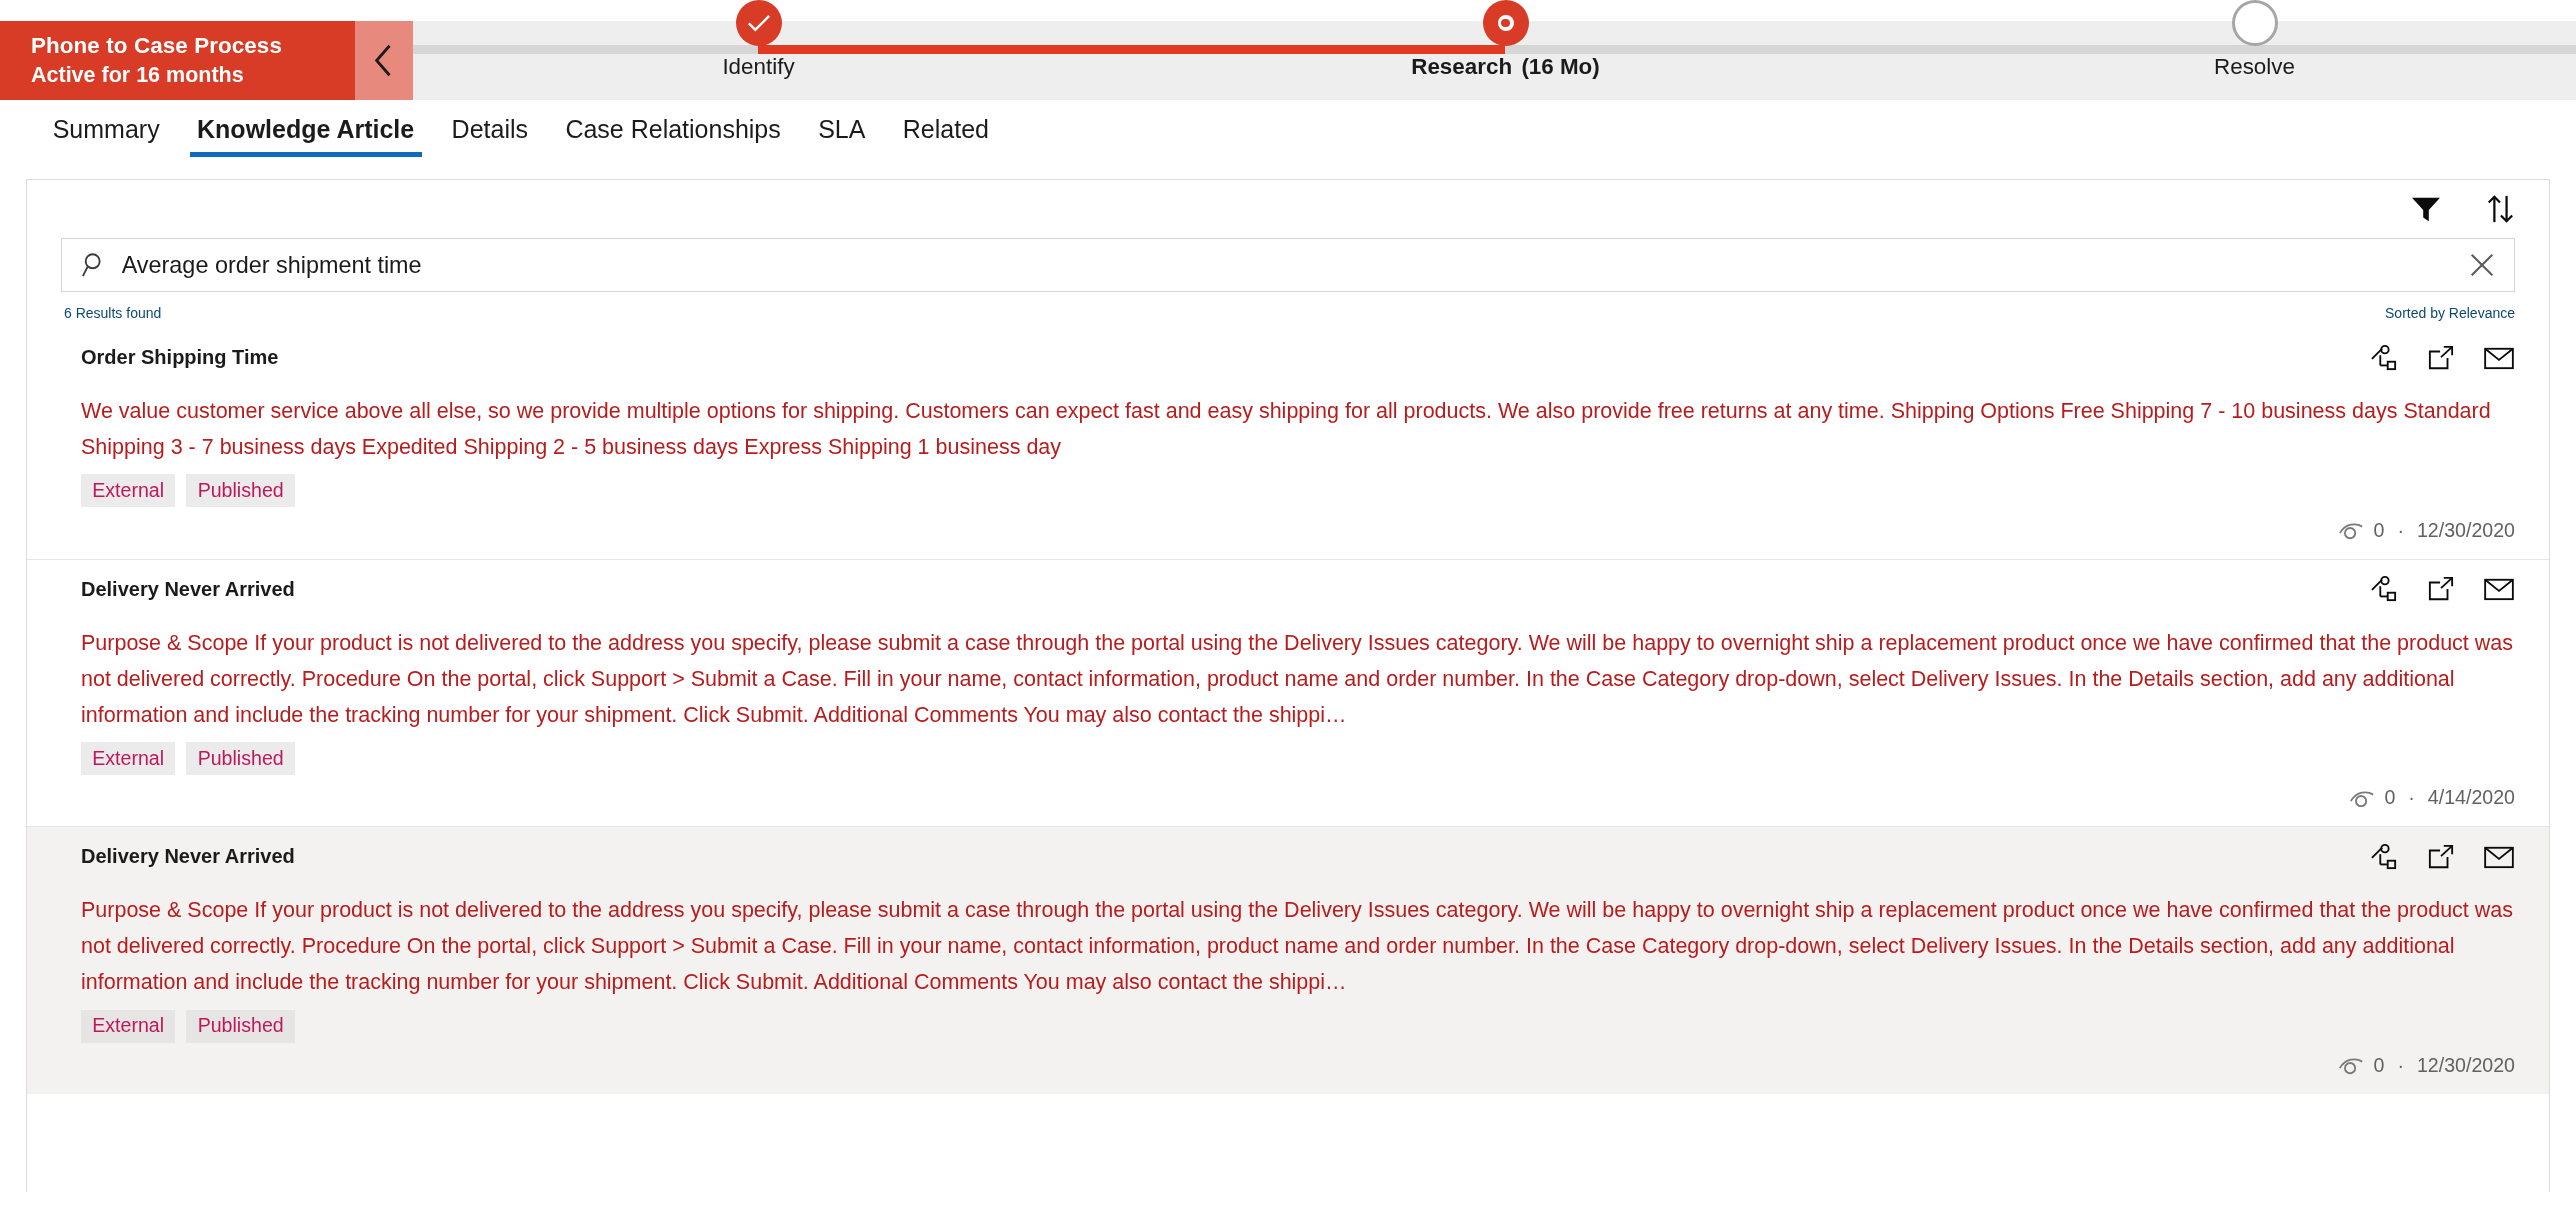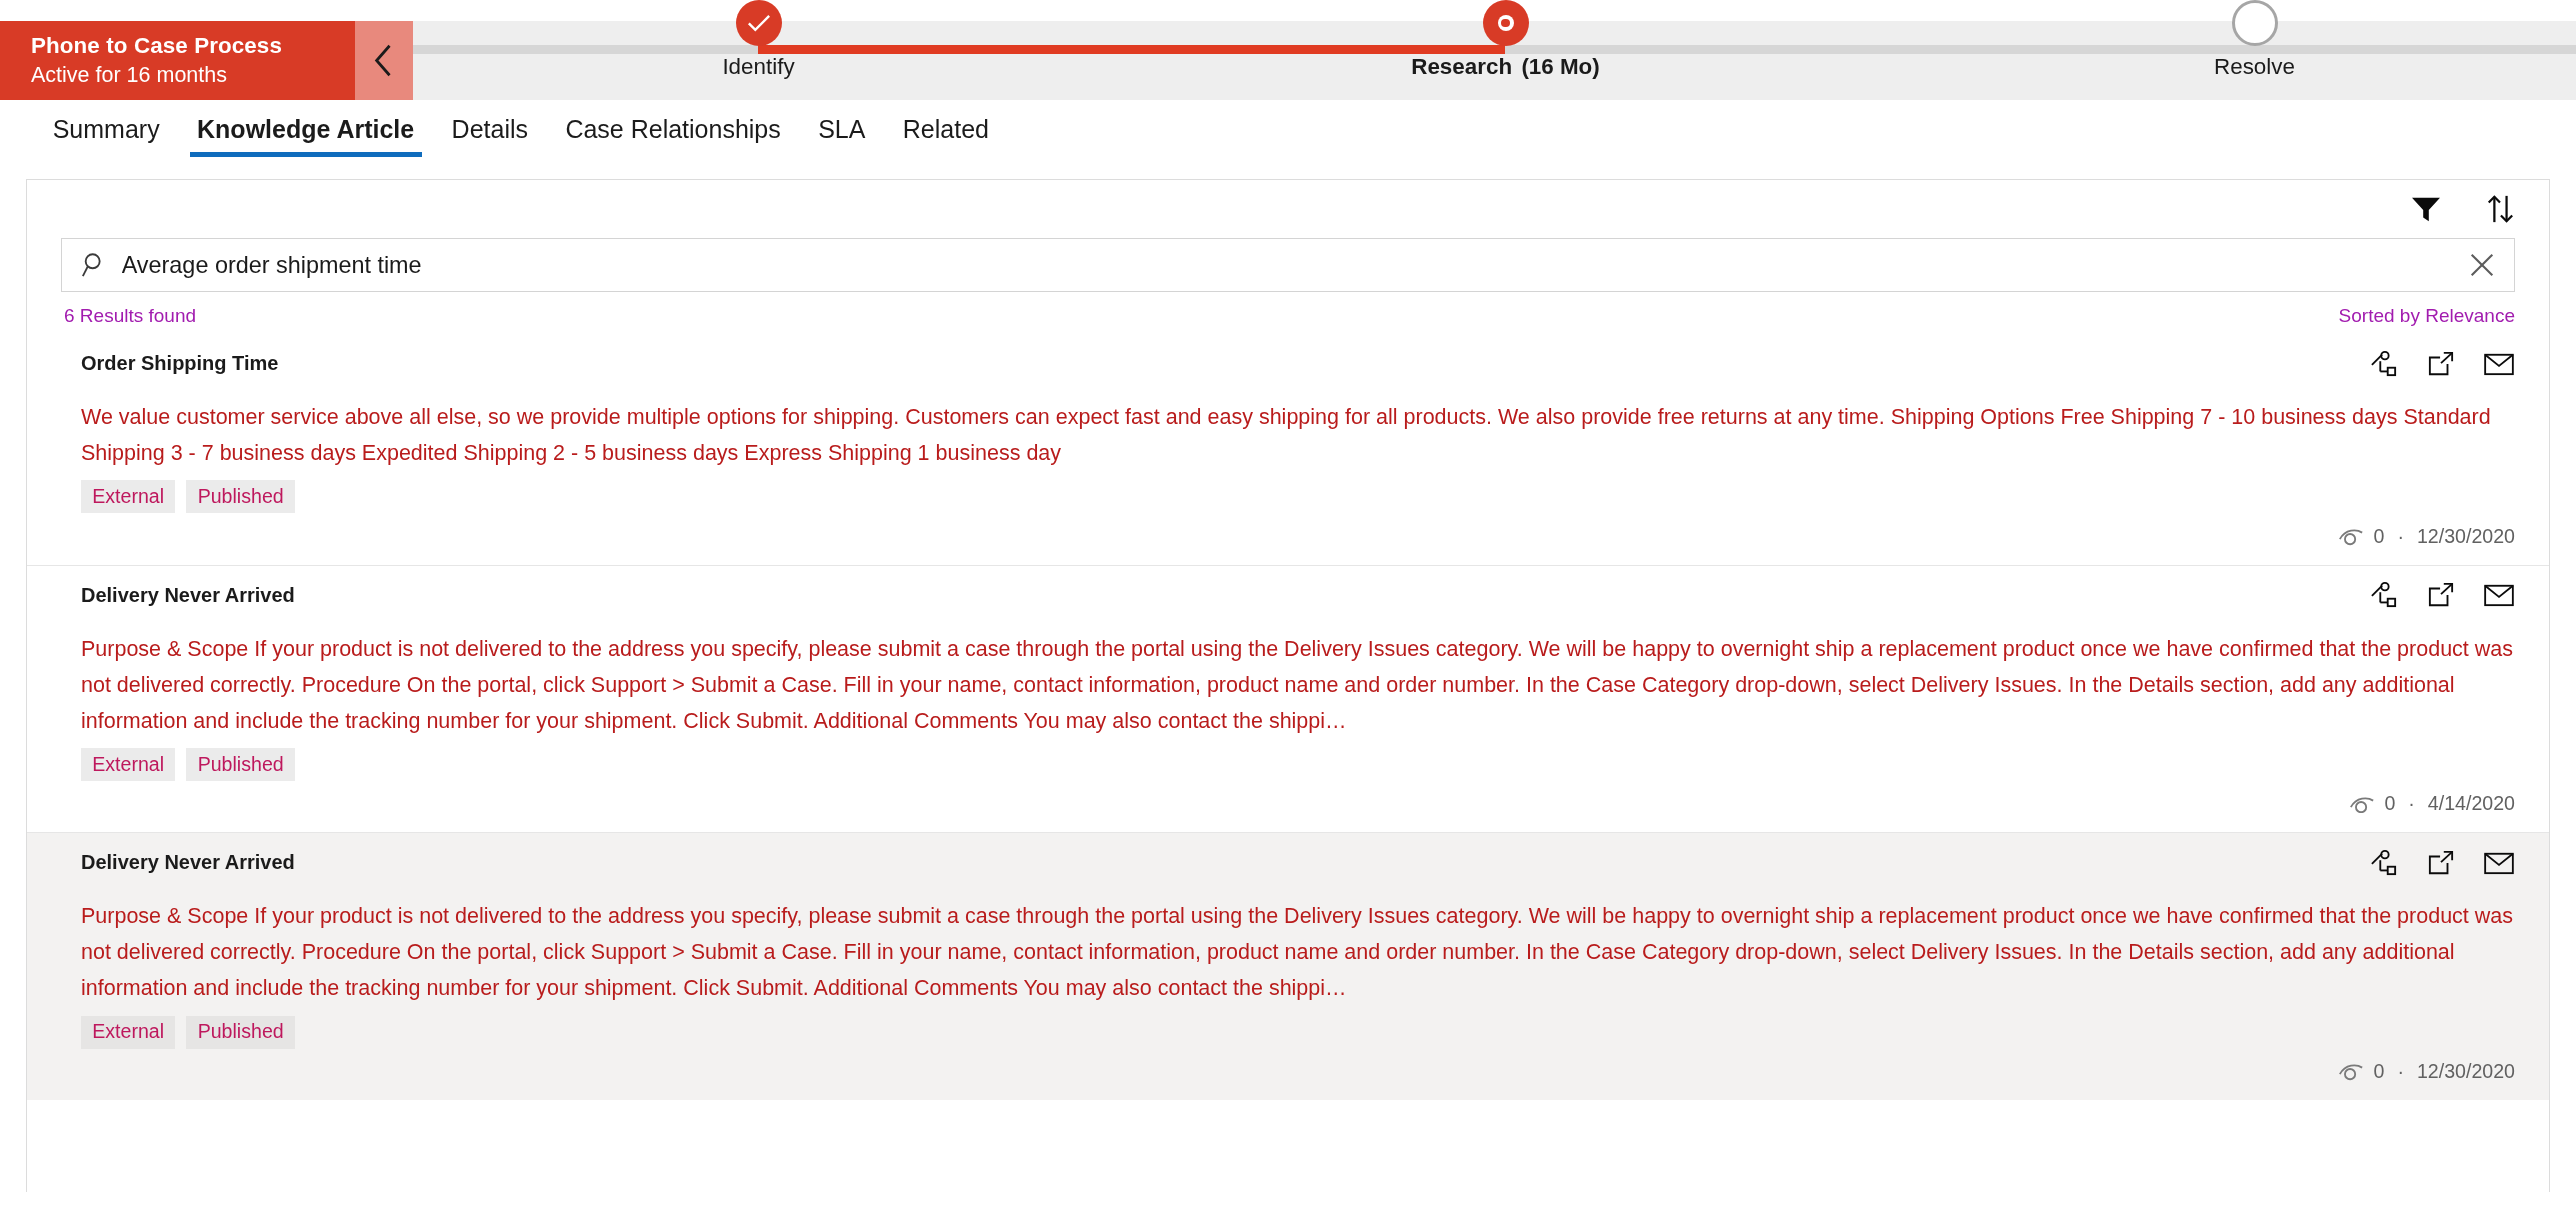--- a/index.html
+++ b/index.html
@@ -29,21 +29,21 @@
     width: 410px; height: 79px;
     background: #d83b26;
     color: #ffffff;
     padding: 11.2px 0 0 31px;
   }
   .bpf-title .name {
     font-size: 22.4px; font-weight: bold; line-height: 28px;
     letter-spacing: 0.1px;
   }
   .bpf-title .sub {
-    font-size: 21.5px; font-weight: normal; line-height: 30px;
+    font-size: 21.5px; font-weight: bold; line-height: 30px;
   }
   .bpf-collapse {
     position: absolute;
     left: 355px; top: 20.5px;
     width: 58px; height: 79px;
     background: #e8897d;
     display: flex; align-items: center; justify-content: center;
     cursor: pointer;
   }
   .bpf-collapse svg { display: block; }
@@ -151,22 +151,22 @@
     font-family: "Liberation Sans", sans-serif;
     font-size: 23.4px;
     color: #1b1b1b;
     background: transparent;
   }
   .searchbox .clear { flex: none; cursor: pointer; margin-left: 13px; }
 
   .meta-row {
     display: flex; align-items: center; justify-content: space-between;
     padding: 13px 34px 0 37px;
-    font-size: 19px;
-    color: #a21caf;
+    font-size: 14px;
+    color: #0c4a6e;
   }
   .sorted { cursor: pointer; }
 
   
   .results { margin-top: 5.6px; }
   .card {
     position: relative;
     padding: 13px 34px 17px 54px;
     border-top: 0.9px solid #ffffff;
   }

